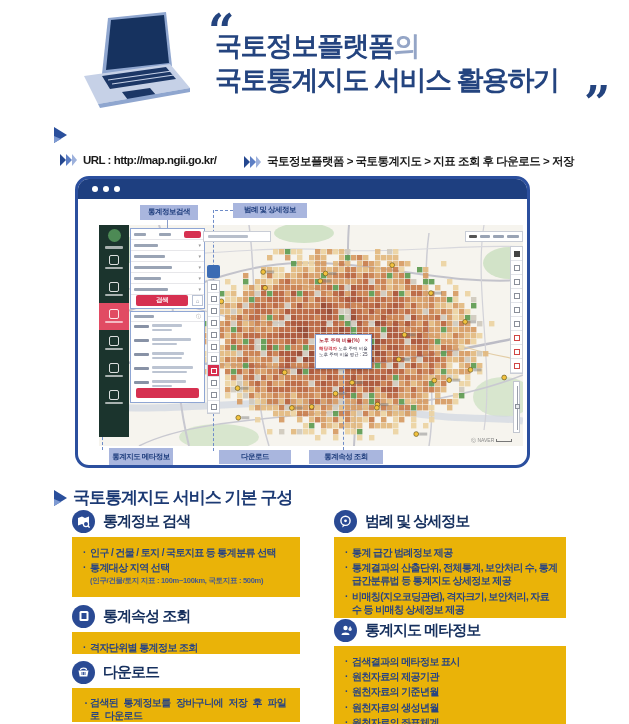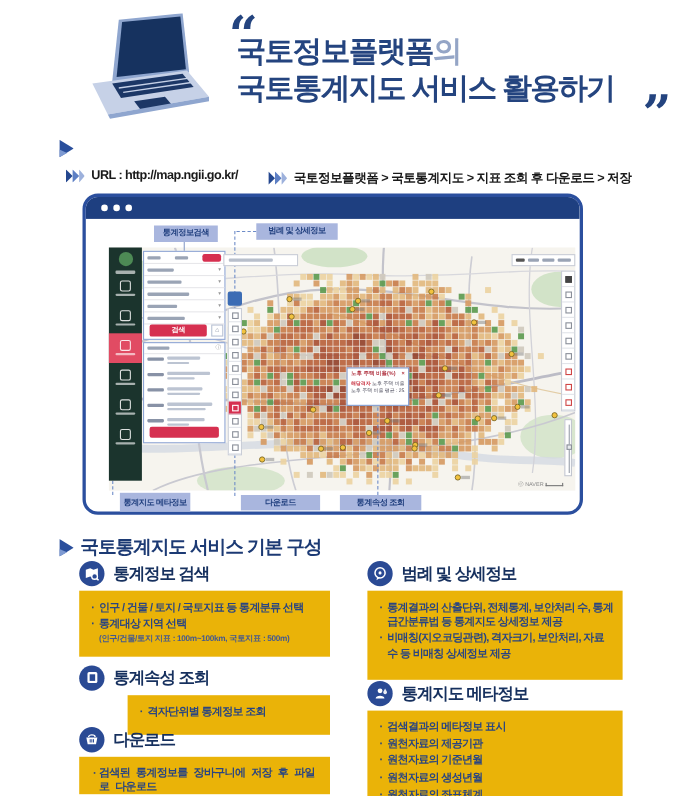--- a/index.html
+++ b/index.html
@@ -1538,21 +1538,21 @@
   <div class="card" style="left:72px;top:604px;width:228px;">
     <div class="card-head">
       <div class="icon-circle">
         <svg width="12" height="12" viewBox="0 0 12 12">
             <rect x="1.5" y="1" width="9" height="10" rx="1.5" fill="#fff"></rect>
             <rect x="3.5" y="3" width="5" height="6" fill="#2a4a94"></rect>
           </svg>
       </div>
       <div class="card-title">통계속성 조회</div>
     </div>
-    <div class="card-panel" style="height:36px;margin-left:44px;">
+    <div class="card-panel" style="height:22px;">
       <div>
           <div class="bullet">격자단위별 통계정보 조회</div>
         </div>
     </div>
   </div>
 
   <div class="card" style="left:72px;top:660px;width:228px;">
     <div class="card-head">
       <div class="icon-circle">
         <svg width="13" height="12" viewBox="0 0 13 12">
@@ -1579,20 +1579,21 @@
         <svg width="13" height="13" viewBox="0 0 13 13">
             <circle cx="6.5" cy="5.8" r="4.6" fill="none" stroke="#fff" stroke-width="1.4"></circle>
             <polygon points="4,9.4 3.2,12.4 6.6,10.3" fill="#fff"></polygon>
             <circle cx="6.5" cy="5.8" r="1.4" fill="#fff"></circle>
           </svg>
       </div>
       <div class="card-title">범례 및 상세정보</div>
     </div>
     <div class="card-panel" style="height:81px;">
       <div>
+          <div class="bullet">통계 급간 범례정보 제공</div>
           <div class="bullet">통계결과의 산출단위, 전체통계, 보안처리 수, 통계급간분류법 등 통계지도 상세정보 제공</div>
           <div class="bullet">비매칭(지오코딩관련), 격자크기, 보안처리, 자료 수 등 비매칭 상세정보 제공</div>
         </div>
     </div>
   </div>
 
   <div class="card" style="left:334px;top:618px;width:232px;">
     <div class="card-head">
       <div class="icon-circle">
         <svg width="13" height="13" viewBox="0 0 13 13">

